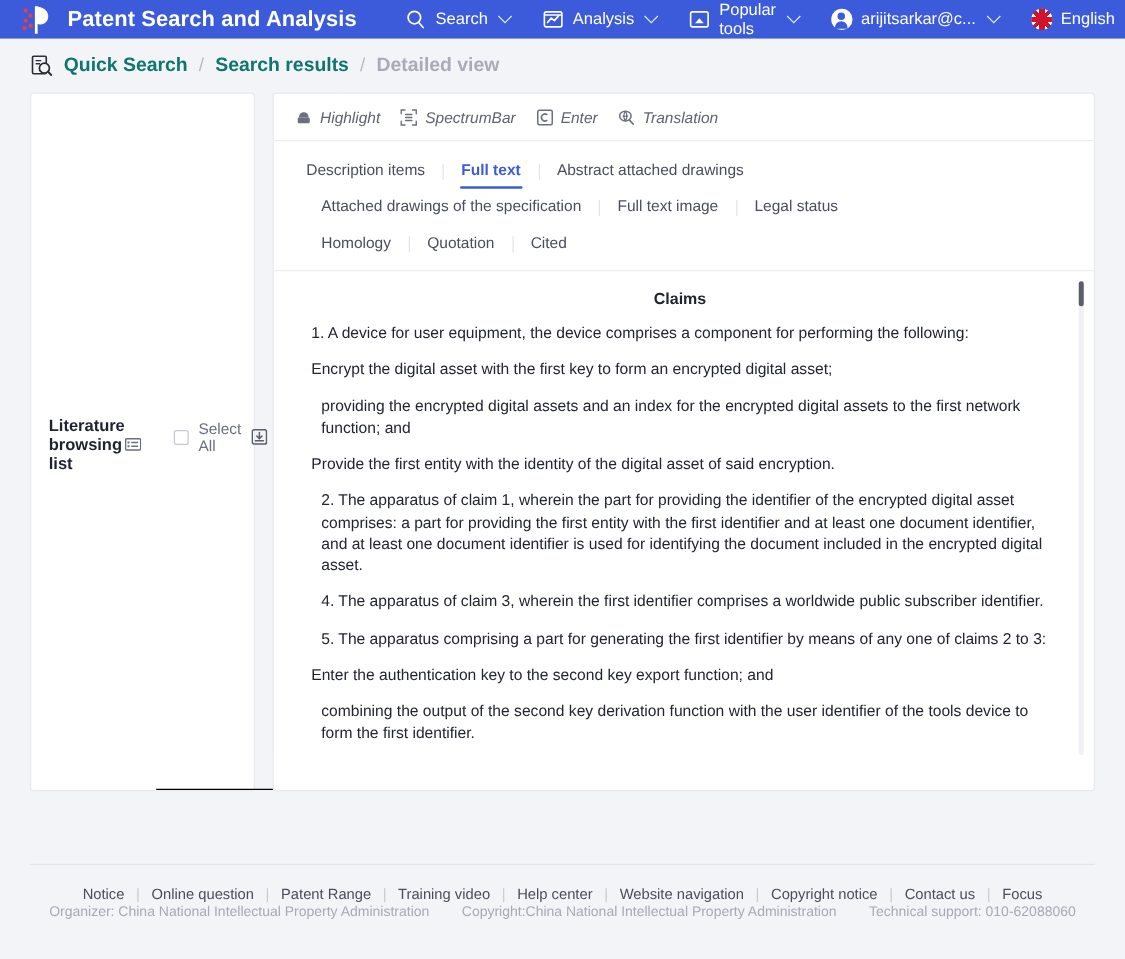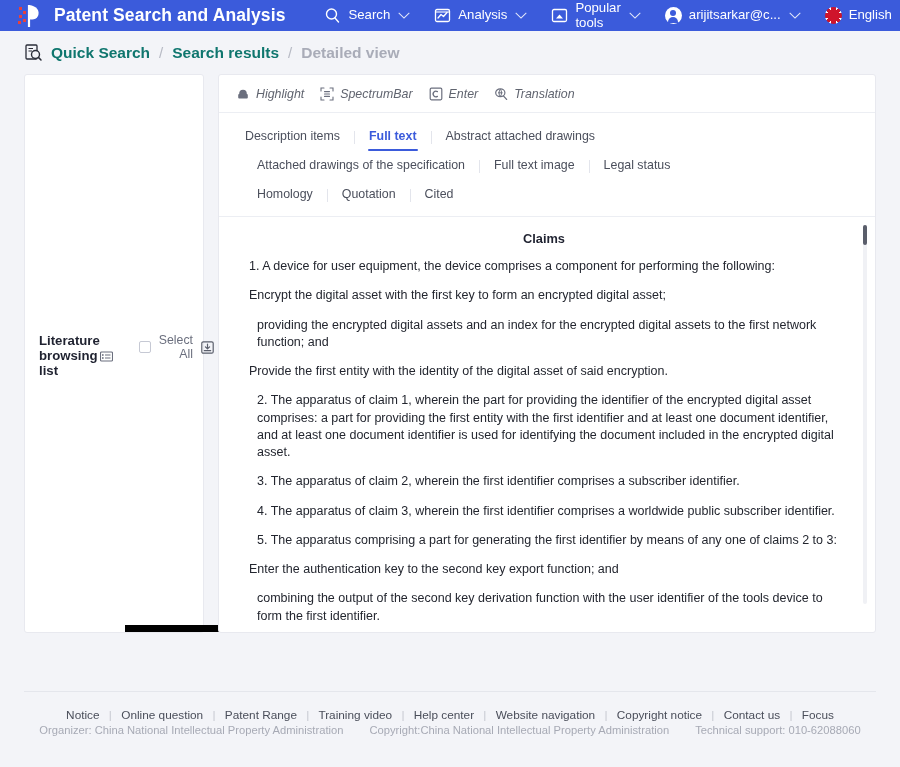--- a/index.html
+++ b/index.html
@@ -90,22 +90,21 @@
   
   .sidebar { width: 180px; flex: none; display: flex; }
   .sb-head {
     display: flex; align-items: center; justify-content: space-between;
     padding: 11px 12px 7px 14px;
   }
   .sb-title { font-size: 13.2px; font-weight: bold; color: #1f2230; }
   .sb-selectrow {
     display: flex; align-items: center;
     padding: 3px 12px 10px 14px; gap: 8px;
-    border-bottom: 7px solid #000000;
-    text-align: right;
+    border-bottom: 1px solid #000000;
   }
   .cbox {
     width: 12px; height: 12px; border: 1px solid #c6c9d4;
     border-radius: 2px; background: #fff; flex: none; cursor: pointer;
   }
   .sb-selectlabel { font-size: 12.3px; color: #6b6f7e; flex: 1; }
   .sb-actions { display: flex; align-items: center; gap: 10px; }
   .sb-ico { width: 13px; height: 13px; cursor: pointer; display:block; }
   .sb-item {
     padding: 11px 12px 13px 14px;
@@ -396,21 +395,20 @@
 
     <div class="docsep"></div>
 
     <div class="doc">
       <div class="doc-title">Claims</div>
       <p class="para">1. A device for user equipment, the device comprises a component for performing the following:</p>
       <p class="para">Encrypt the digital asset with the first key to form an encrypted digital asset;</p>
       <p class="para ind">providing the encrypted digital assets and an index for the encrypted digital assets to the first network function; and</p>
       <p class="para">Provide the first entity with the identity of the digital asset of said encryption.</p>
       <p class="para ind">2. The apparatus of claim 1, wherein the part for providing the identifier of the encrypted digital asset comprises: a part for providing the first entity with the first identifier and at least one document identifier, and at least one document identifier is used for identifying the document included in the encrypted digital asset.</p>
-      <p class="para ind">3. The apparatus of claim 2, wherein the first identifier comprises a subscriber identifier.</p>
       <p class="para ind">4. The apparatus of claim 3, wherein the first identifier comprises a worldwide public subscriber identifier.</p>
       <p class="para ind">5. The apparatus comprising a part for generating the first identifier by means of any one of claims 2 to 3:</p>
       <p class="para">Enter the authentication key to the second key export function; and</p>
       <p class="para ind">combining the output of the second key derivation function with the user identifier of the tools device to form the first identifier.</p>
 
       <div class="sbar">
         <div class="sbar-thumb"></div>
       </div>
     </div>
   </div>

